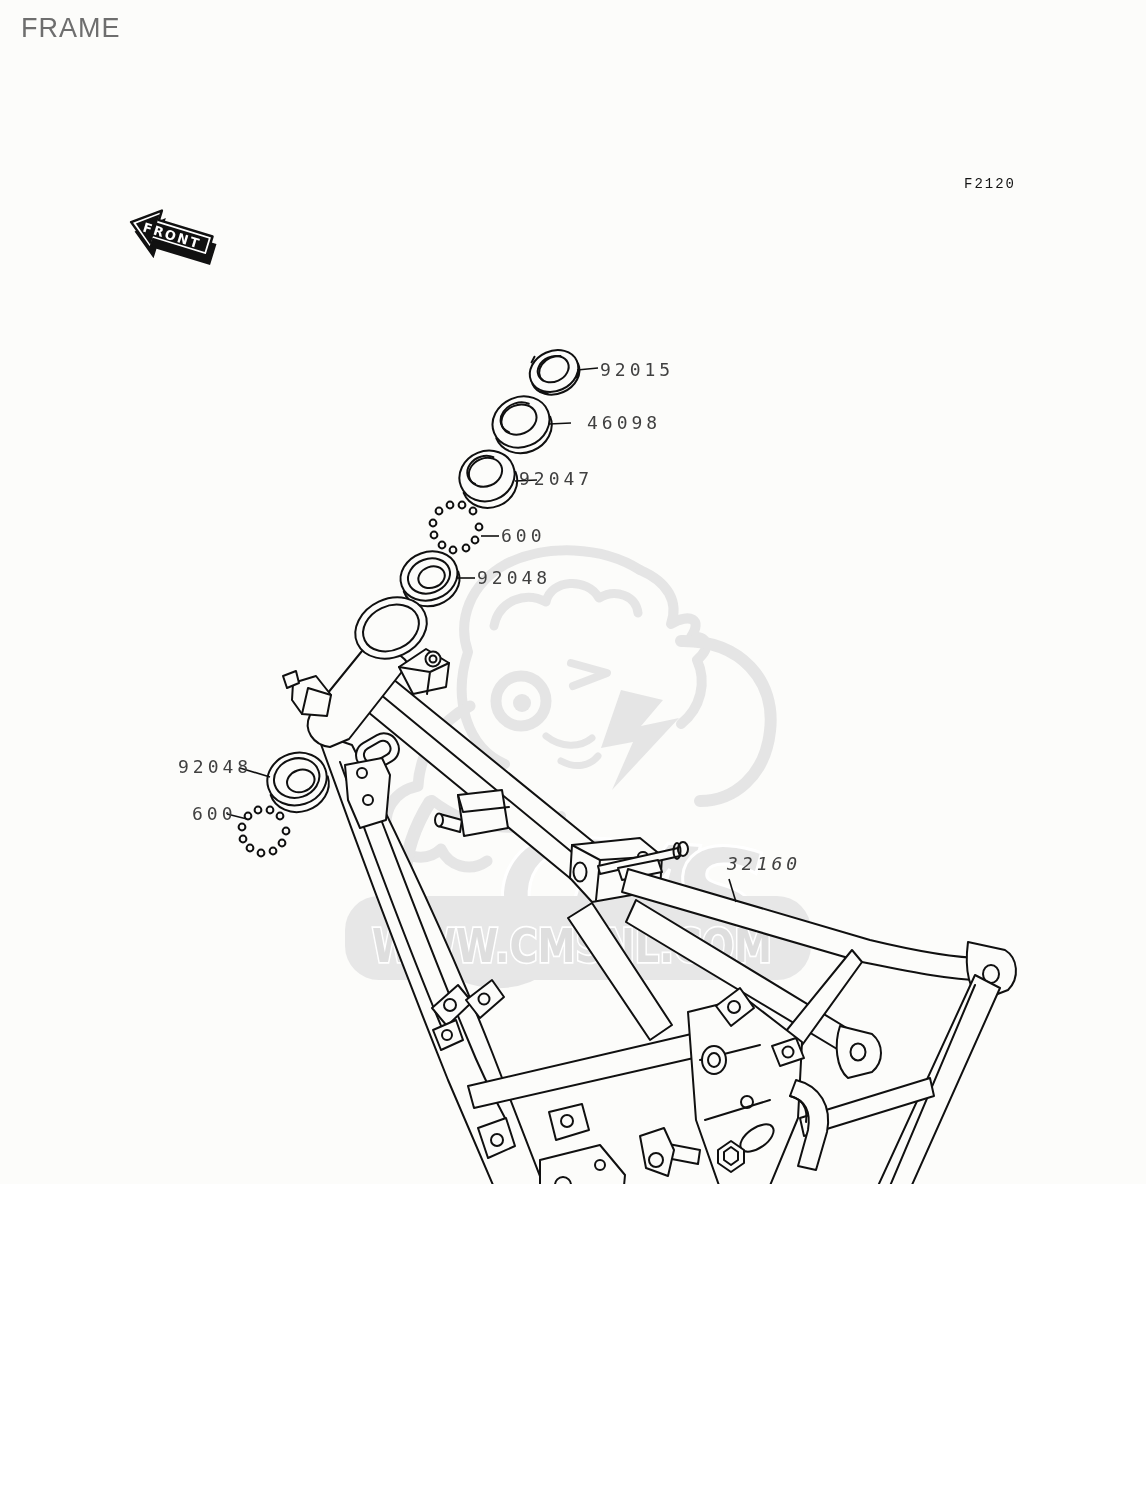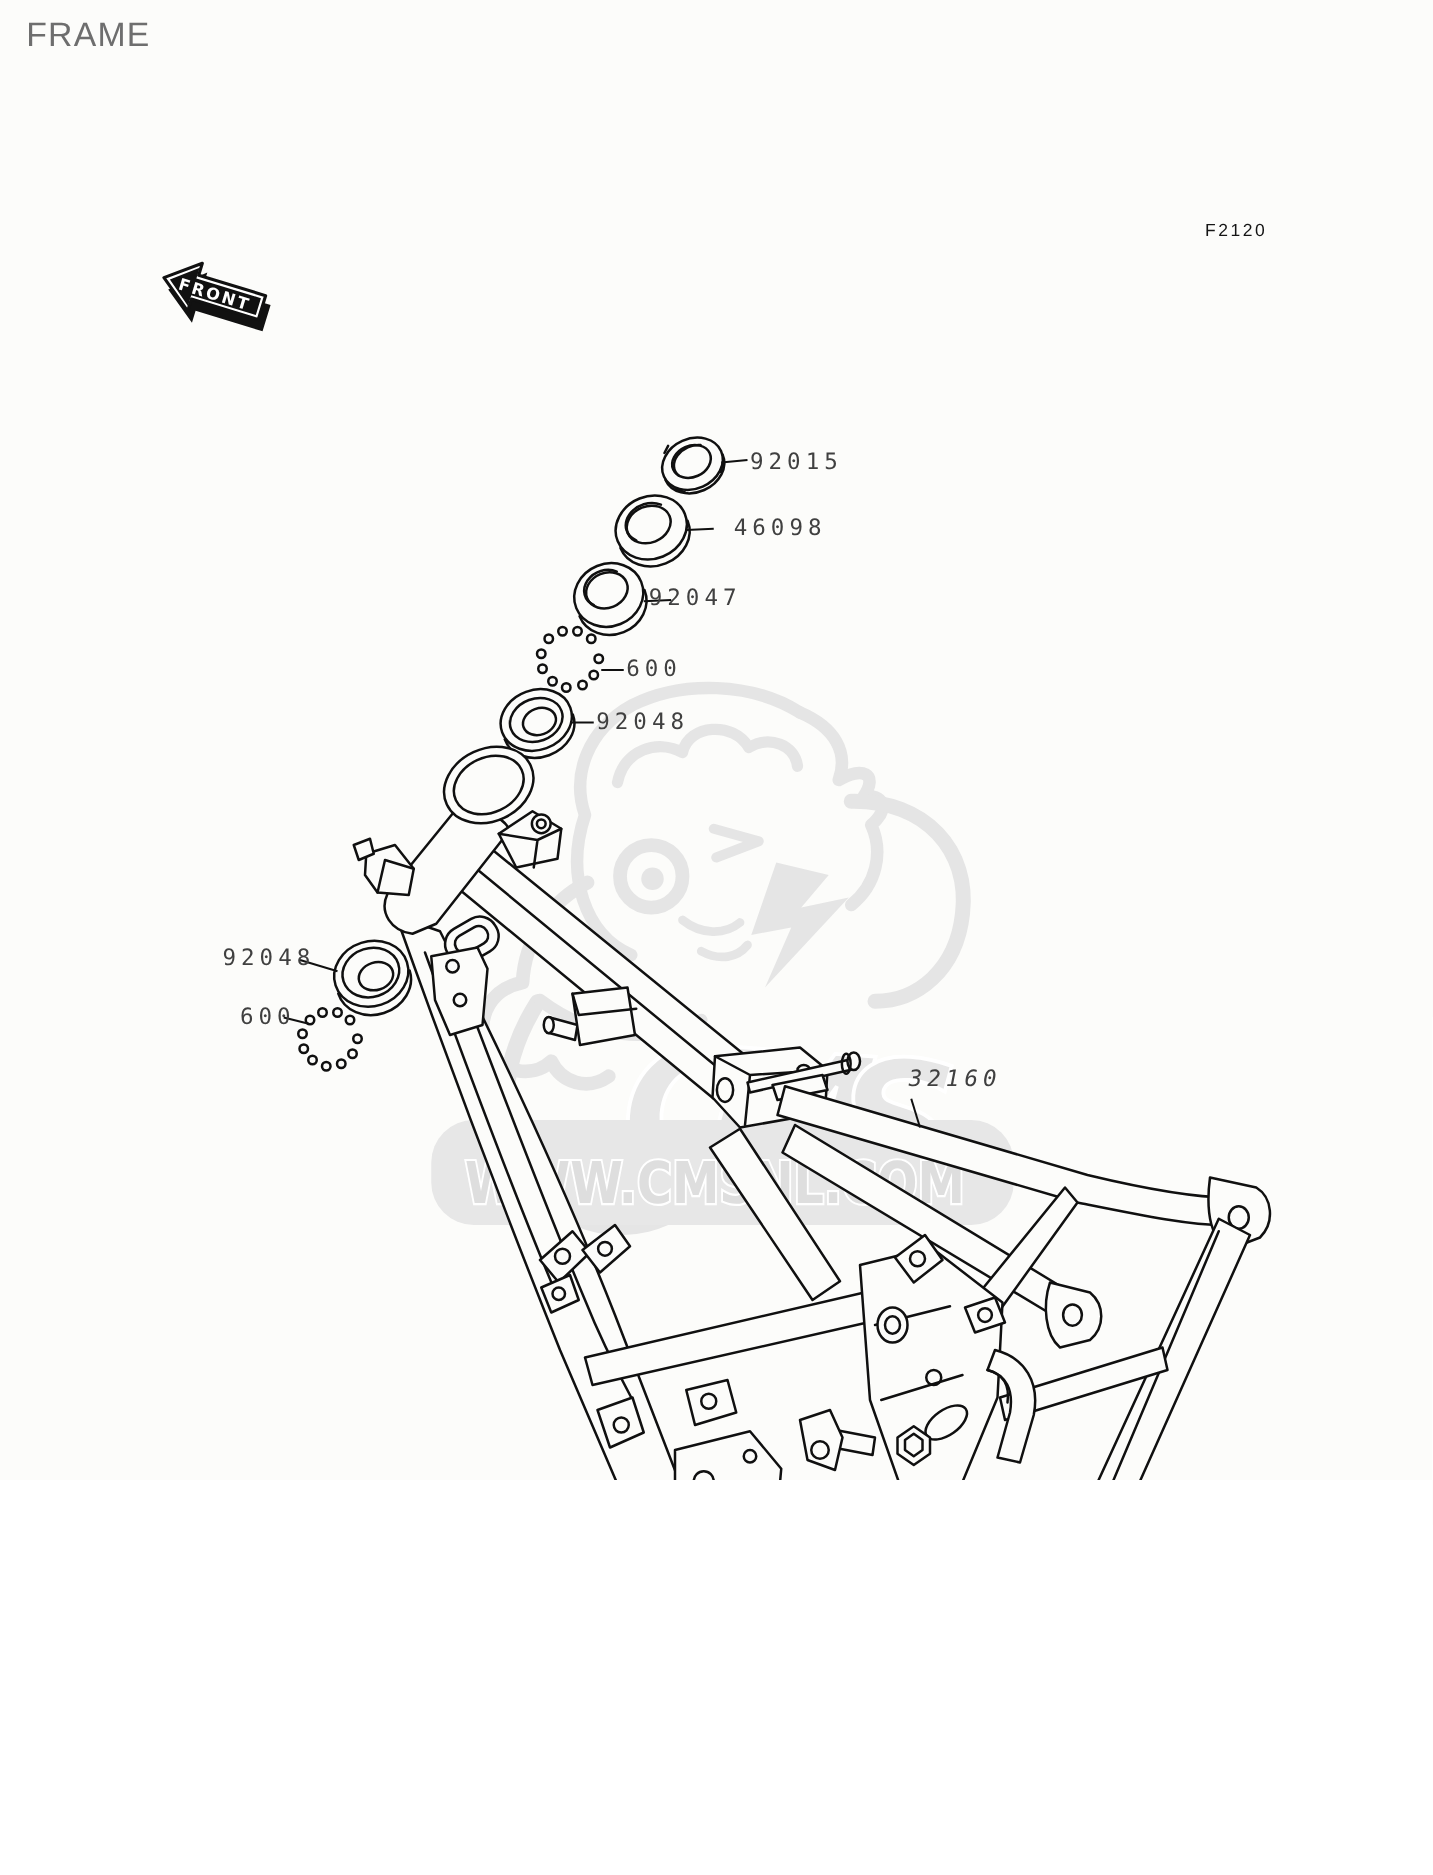--- a/index.html
+++ b/index.html
@@ -1,21 +1,21 @@
 <!DOCTYPE html>
 <html><head>
 <meta charset="utf-8">
 <style>
   html,body{margin:0;padding:0;background:#ffffff;}
   .stage{position:relative;width:1146px;height:1184px;background:#fcfcfa;overflow:hidden;
          font-family:"DejaVu Sans",sans-serif;}
   .page-title{position:absolute;left:21px;top:13px;font-size:27px;color:#6e6e6e;
               font-family:"Liberation Sans",sans-serif;letter-spacing:1px;}
   .diagram-code{position:absolute;left:964px;top:176px;font-size:14px;color:#151515;
-                font-family:Liberation Sans, sans-serif;letter-spacing:2px;}
+                font-family:Liberation Mono, monospace;letter-spacing:2px;}
   .part-label{position:absolute;font-family:"DejaVu Sans Mono",monospace;font-size:18px;
               color:#404040;letter-spacing:4px;white-space:nowrap;cursor:pointer;}
   .footer-banner{position:absolute;left:0;top:1443px;width:100%;text-align:center;
                  font-size:44px;color:#c81414;font-family:"DejaVu Sans",sans-serif;cursor:pointer;}
   svg{position:absolute;left:0;top:0;}
   .ln{stroke:#101010;stroke-width:2;fill:none;stroke-linecap:round;stroke-linejoin:round;}
   .fw{stroke:#101010;stroke-width:2;fill:#fcfcfa;stroke-linejoin:round;}
   .thin{stroke:#101010;stroke-width:1.6;fill:none;}
   .wm{stroke:#e5e5e5;fill:none;stroke-linecap:round;stroke-linejoin:round;}
 </style>

